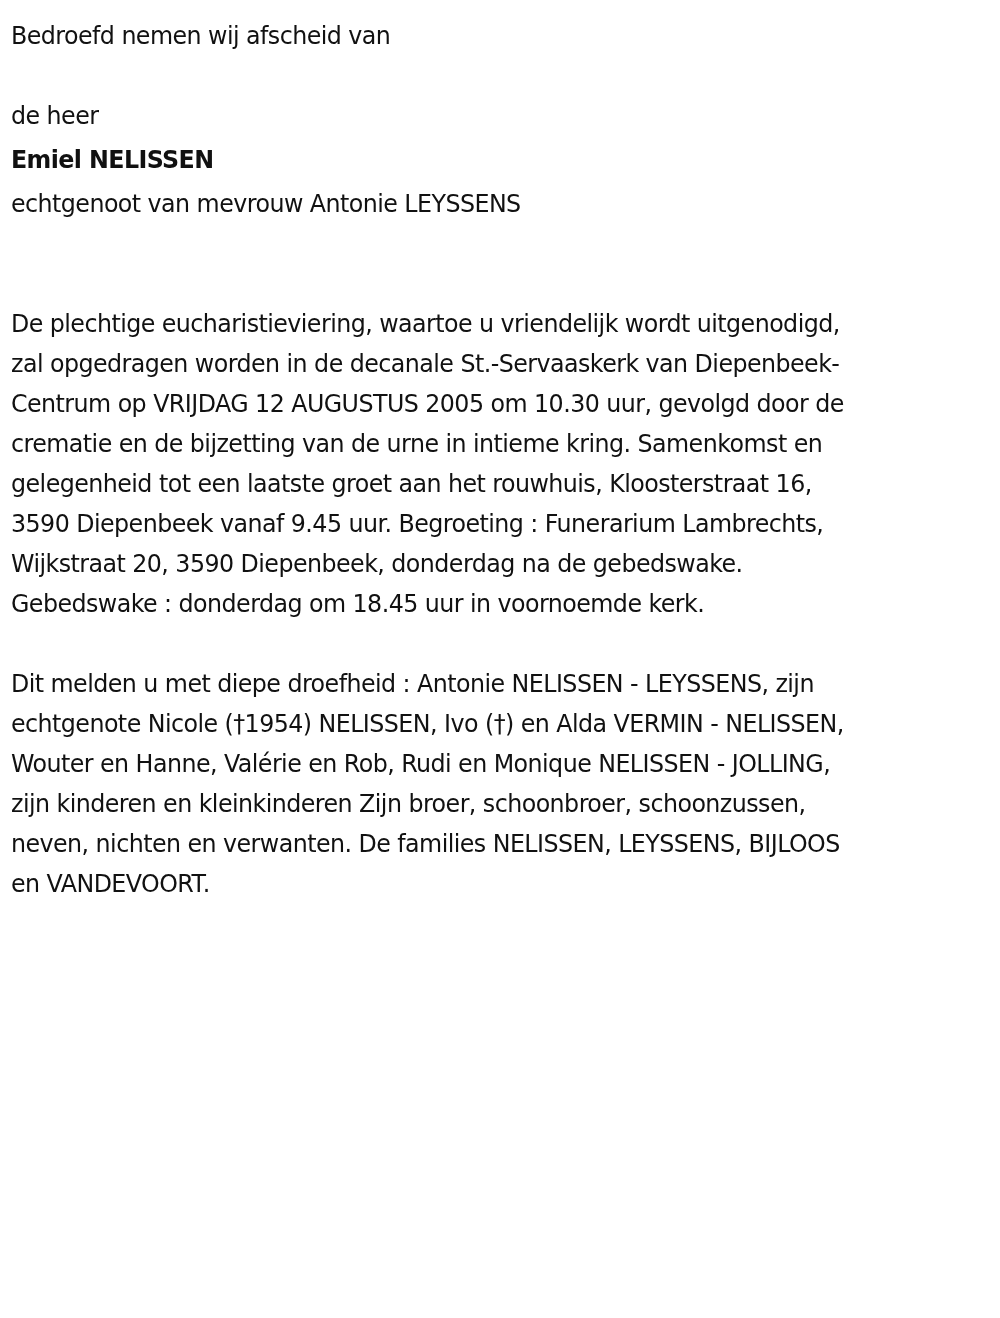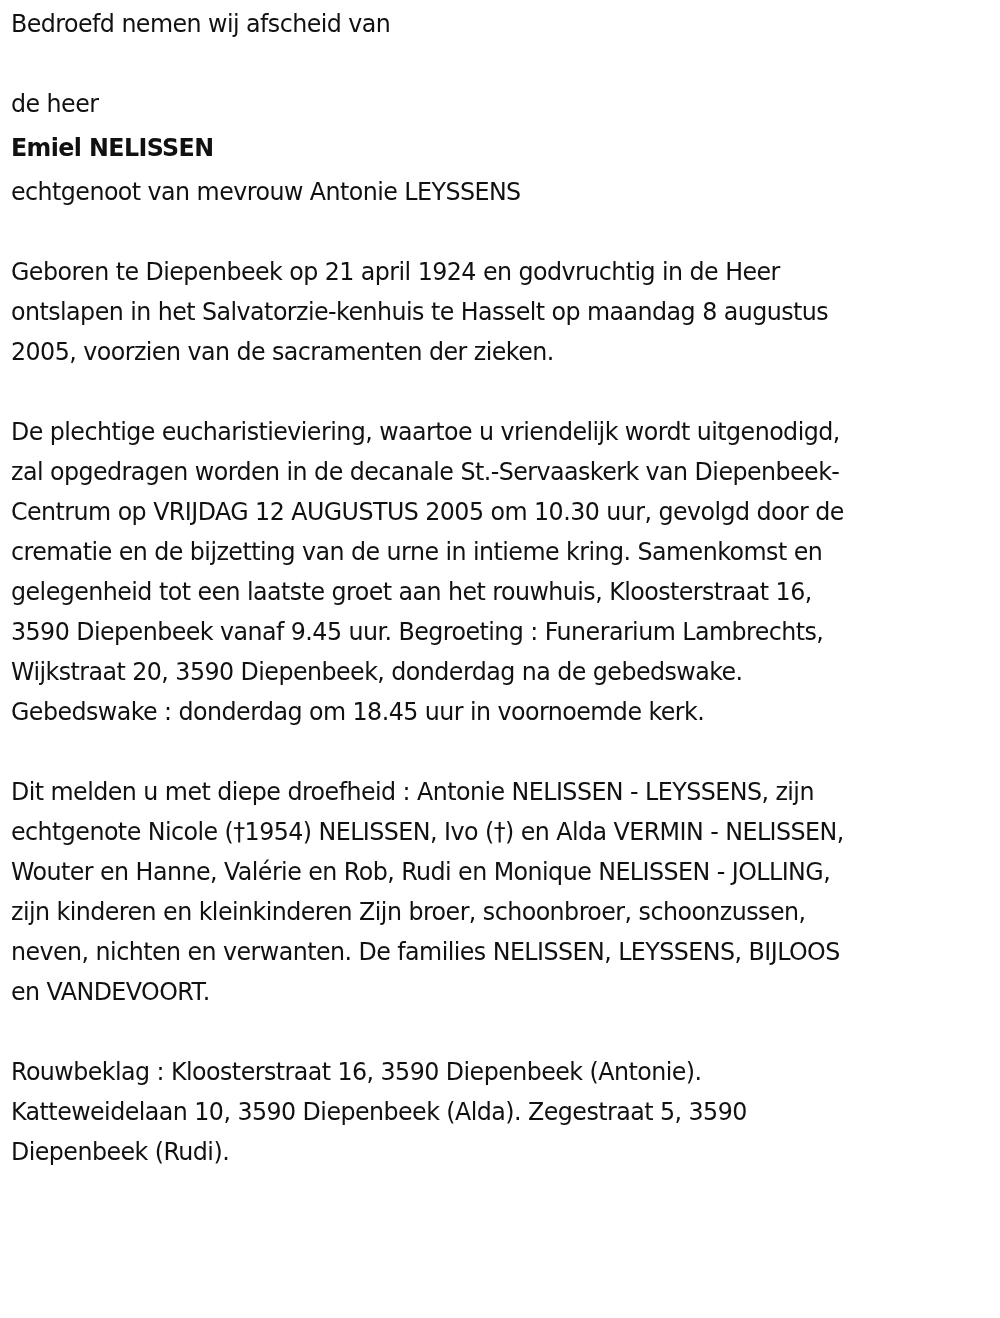--- a/index.html
+++ b/index.html
@@ -1,21 +1,21 @@
 <!DOCTYPE html>
 <html><head>
 <meta charset="utf-8">
 <style>
   html, body { margin: 0; padding: 0; background: #ffffff; }
   body {
     width: 1000px; height: 1318px; overflow: hidden;
     font-family: "DejaVu Sans", "Liberation Sans", sans-serif;
     color: #111111;
   }
-  .doc { position: relative; padding: 4px 0 0 11px; }
+  .doc { position: relative; padding: 16px 0 0 11px; }
   .line {
     font-size: 24px; line-height: 40px; height: 40px;
     white-space: nowrap; letter-spacing: -0.55px;
     transform-origin: left center;
   }
   .gap { height: 40px; }
   .name { font-weight: bold; font-size: 24px; letter-spacing: -0.6px; line-height: 48px; height: 48px; }
   .intro-spacer { height: 40px; }
 </style>
 </head>
@@ -24,25 +24,20 @@
 <div class="doc">
 
   <div class="line" style="transform: scaleX(0.988878);">Bedroefd nemen wij afscheid van</div>
   <div class="intro-spacer"></div>
   <div class="line" style="transform: scaleX(0.988878);">de heer</div>
   <div class="line name" style="transform: scaleX(0.988878);">Emiel NELISSEN</div>
   <div class="line" style="transform: scaleX(0.988878);">echtgenoot van mevrouw Antonie LEYSSENS</div>
 
   <div class="gap"></div>
 
-  <div>
-    <div class="line" style="transform: scaleX(0.988878);">Geboren te Diepenbeek op 21 april 1924 en godvruchtig in de Heer</div>
-    <div class="line" style="transform: scaleX(0.988878);">ontslapen in het Salvatorzie-kenhuis te Hasselt op maandag 8 augustus</div>
-    <div class="line" style="transform: scaleX(0.988878);">2005, voorzien van de sacramenten der zieken.</div>
-  </div>
 
   <div class="gap"></div>
 
   <div>
     <div class="line" style="transform: scaleX(0.988878);">De plechtige eucharistieviering, waartoe u vriendelijk wordt uitgenodigd,</div>
     <div class="line" style="transform: scaleX(0.988878);">zal opgedragen worden in de decanale St.-Servaaskerk van Diepenbeek-</div>
     <div class="line" style="transform: scaleX(0.988878);">Centrum op VRIJDAG 12 AUGUSTUS 2005 om 10.30 uur, gevolgd door de</div>
     <div class="line" style="transform: scaleX(0.988878);">crematie en de bijzetting van de urne in intieme kring. Samenkomst en</div>
     <div class="line" style="transform: scaleX(0.988878);">gelegenheid tot een laatste groet aan het rouwhuis, Kloosterstraat 16,</div>
     <div class="line" style="transform: scaleX(0.988878);">3590 Diepenbeek vanaf 9.45 uur. Begroeting : Funerarium Lambrechts,</div>
@@ -56,22 +51,17 @@
     <div class="line" style="transform: scaleX(0.988878);">Dit melden u met diepe droefheid : Antonie NELISSEN - LEYSSENS, zijn</div>
     <div class="line" style="transform: scaleX(0.988878);">echtgenote Nicole (†1954) NELISSEN, Ivo (†) en Alda VERMIN - NELISSEN,</div>
     <div class="line" style="transform: scaleX(0.988878);">Wouter en Hanne, Valérie en Rob, Rudi en Monique NELISSEN - JOLLING,</div>
     <div class="line" style="transform: scaleX(0.988878);">zijn kinderen en kleinkinderen Zijn broer, schoonbroer, schoonzussen,</div>
     <div class="line" style="transform: scaleX(0.988878);">neven, nichten en verwanten. De families NELISSEN, LEYSSENS, BIJLOOS</div>
     <div class="line" style="transform: scaleX(0.988878);">en VANDEVOORT.</div>
   </div>
 
   <div class="gap"></div>
 
-  <div>
-    <div class="line" style="transform: scaleX(0.988878);">Rouwbeklag : Kloosterstraat 16, 3590 Diepenbeek (Antonie).</div>
-    <div class="line" style="transform: scaleX(0.988878);">Katteweidelaan 10, 3590 Diepenbeek (Alda). Zegestraat 5, 3590</div>
-    <div class="line" style="transform: scaleX(0.988878);">Diepenbeek (Rudi).</div>
-  </div>
 
   <div class="gap"></div>
 
 
 </div>
 
 </body></html>

